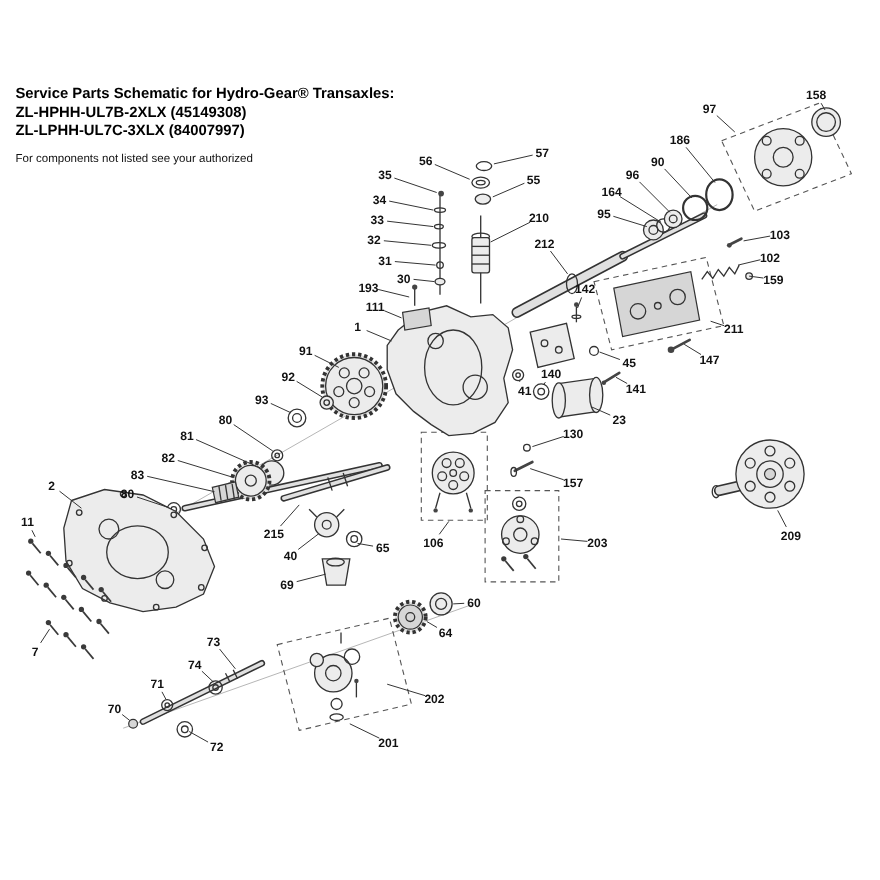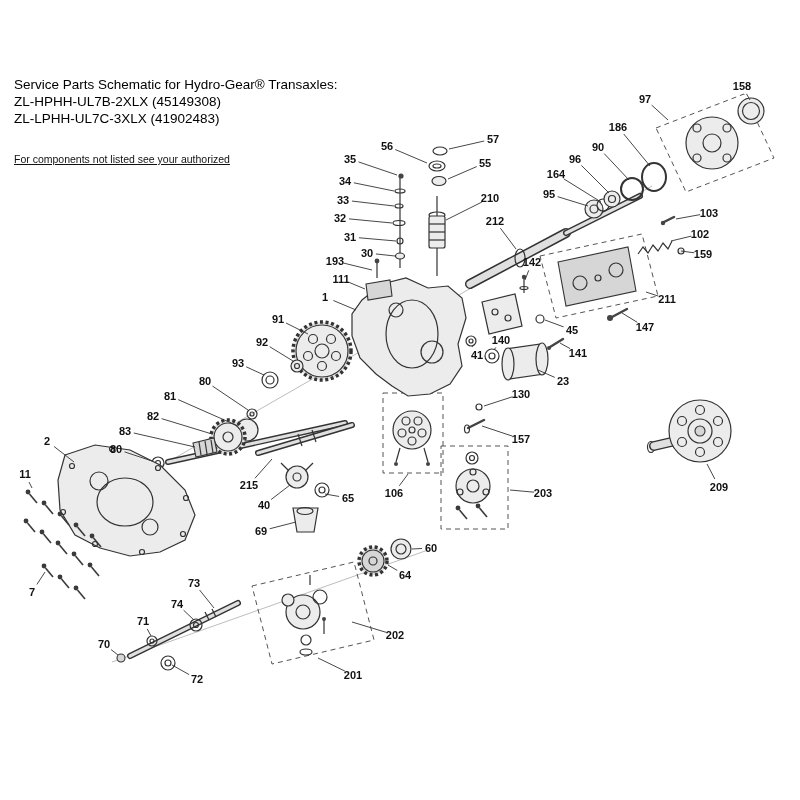--- a/index.html
+++ b/index.html
@@ -1,21 +1,21 @@
 <!DOCTYPE html>
 <html><head>
 <meta charset="utf-8">
 <style>
   html,body{margin:0;padding:0;background:#fff;}
   .page{position:relative;width:800px;height:800px;background:#fff;overflow:hidden;
         font-family:"Liberation Sans",sans-serif;}
   .page svg{position:absolute;left:0;top:0;}
   .header{position:absolute;left:14px;top:76px;width:400px;color:#000;z-index:5;}
-  .title-line{font-size:13.5px;font-weight:normal;line-height:17px;}
-  .note{margin-top:26px;font-size:10.5px;line-height:13px;color:#111;text-decoration:underline;}
+  .title-line{font-size:13.5px;font-weight:bold;line-height:17px;}
+  .note{margin-top:11px;font-size:10.5px;line-height:13px;color:#111;}
   
   .ln{fill:none;stroke:#333;stroke-width:1.2;}
   .ln2{fill:none;stroke:#333;stroke-width:2;}
   .fl{fill:#ececec;stroke:#333;stroke-width:1.2;}
   .fd{fill:#d6d6d6;stroke:#333;stroke-width:1.1;}
   .dash{fill:none;stroke:#555;stroke-width:1;stroke-dasharray:5 4;}
   .teeth{fill:#e3e3e3;stroke:#333;stroke-width:3.5;stroke-dasharray:3 2.6;}
   .axis{stroke:#b5b5b5;stroke-width:0.9;}
   .rod{stroke:#333;stroke-width:6;stroke-linecap:round;fill:none;}
   .rodfill{stroke:#e0e0e0;stroke-width:3.2;stroke-linecap:round;fill:none;}
@@ -426,19 +426,19 @@
         <line x1="189.14744585645252" y1="674.6025696796135" x2="172" y2="665" class="leader"></line>
         <text x="197" y="683" text-anchor="middle" class="callout-text">72</text>
         <line x1="344.904426572816" y1="671.0678643353677" x2="318" y2="658" class="leader"></line>
         <text x="353" y="679" text-anchor="middle" class="callout-text">201</text>
       </g>
   </svg>
 
   <div class="header">
     <div class="title-line">Service Parts Schematic for Hydro-Gear® Transaxles:</div>
     <div class="title-line">ZL-HPHH-UL7B-2XLX (45149308)</div>
-    <div class="title-line">ZL-LPHH-UL7C-3XLX (41902483)</div>
+    <div class="title-line">ZL-LPHH-UL7C-3XLX (84007997)</div>
     <div class="note">
       <div>For components not listed see your authorized</div>
     </div>
   </div>
 
 </div>
 
 </body></html>

